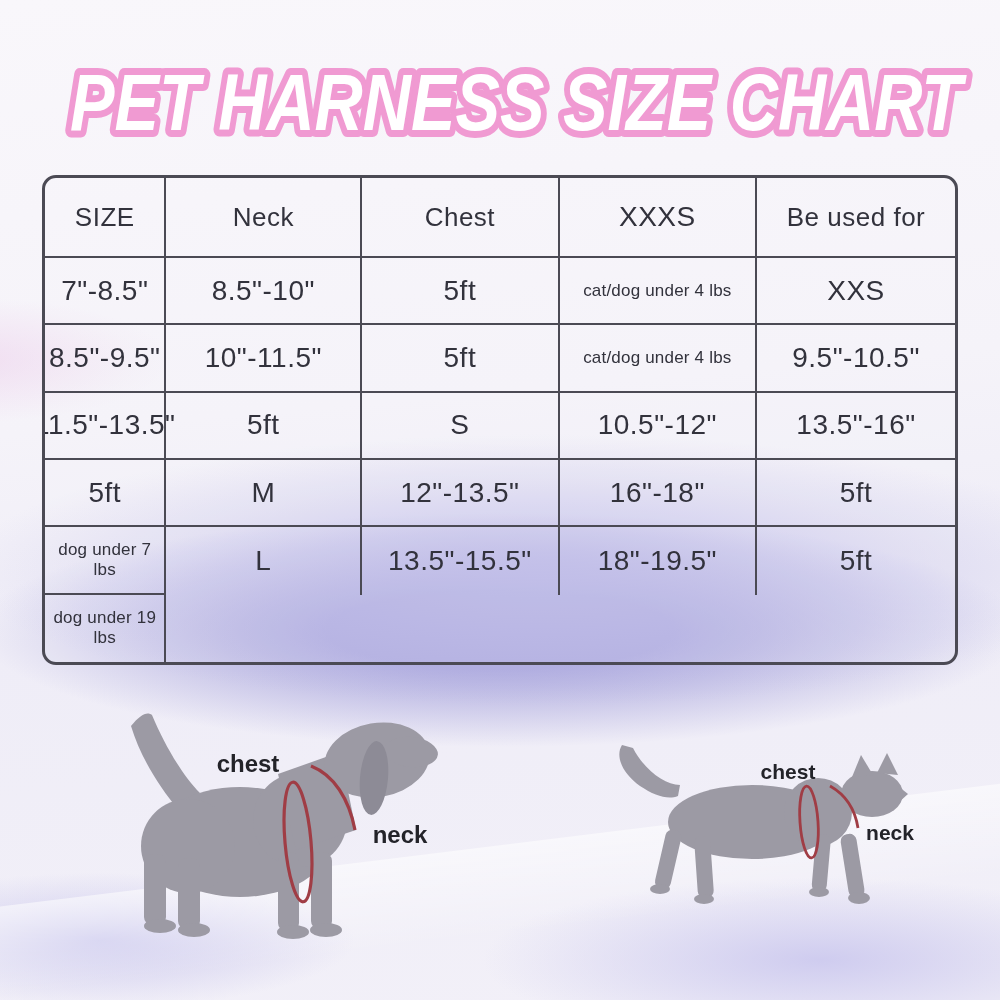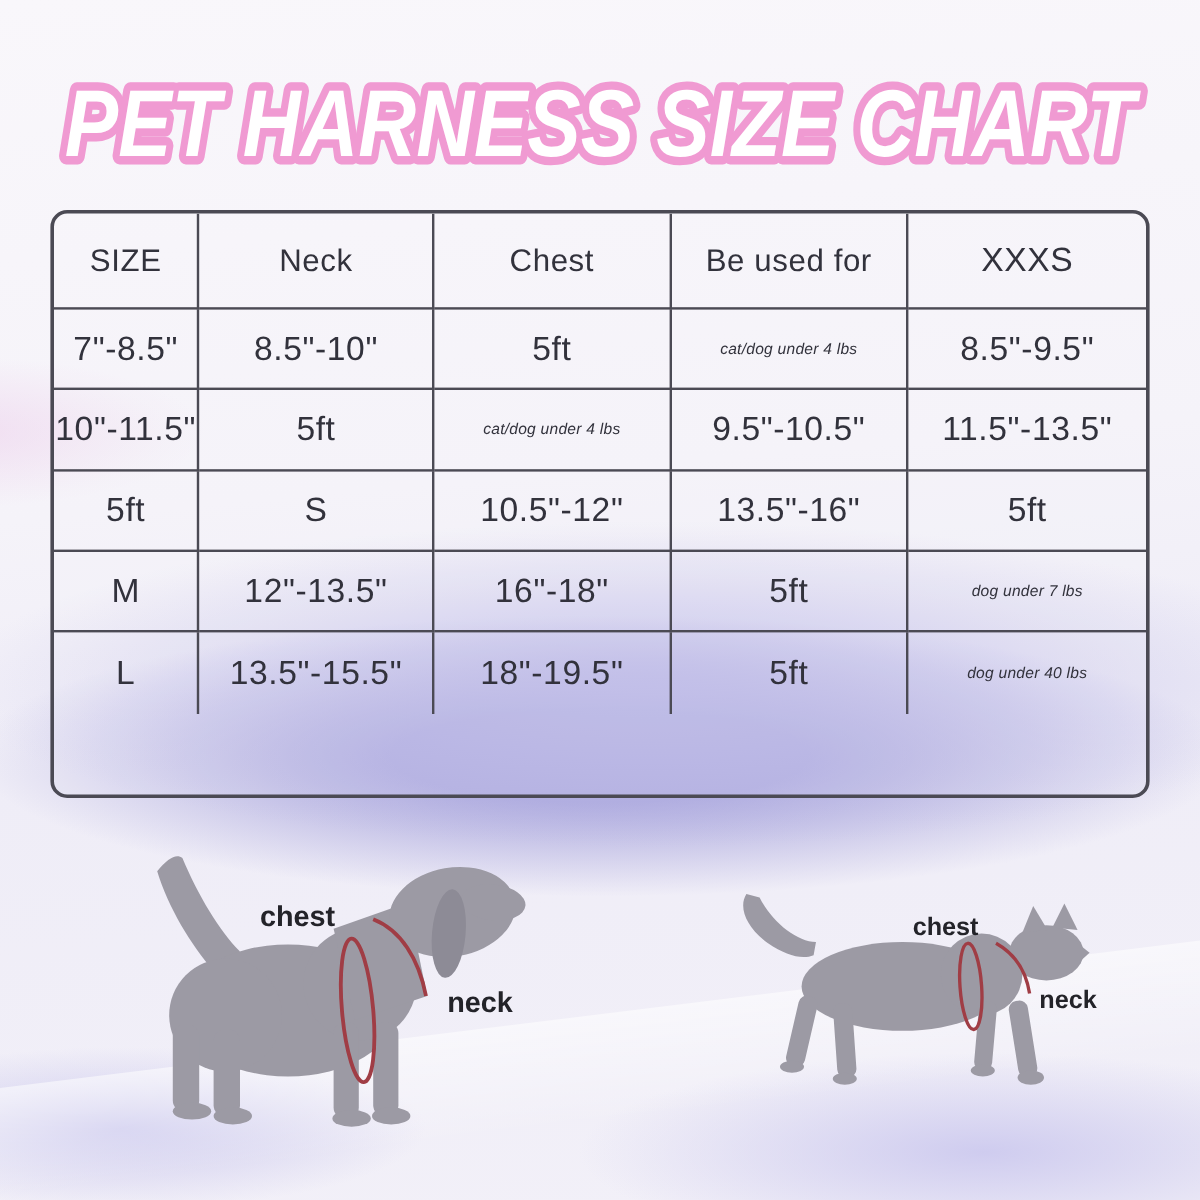--- a/index.html
+++ b/index.html
@@ -13,67 +13,68 @@
       radial-gradient(ellipse 72% 17% at 54% 57%, rgba(190,187,232,0.9), rgba(190,187,232,0) 80%),
       radial-gradient(ellipse 58% 13% at 50% 63%, #adaade 30%, rgba(173,170,222,0) 90%),
       linear-gradient(175deg, #f9f7fb 0%, #f5f3f9 40%, #efedf7 60%, #f2f0f8 100%);
   }
   
   .streak{
     position:absolute;left:-80px;top:840px;width:1250px;height:90px;
     background:linear-gradient(rgba(255,255,255,0.55), rgba(255,255,255,0));
     transform:rotate(-7deg);pointer-events:none;
   }
-  .title-wrap{position:absolute;left:30px;top:42px;width:940px;height:115px;}
+  .title-wrap{position:absolute;left:46px;top:42px;width:940px;height:115px;}
   .size-table{
     position:absolute;left:42px;top:175px;width:916px;height:490px;
     display:grid;
     grid-template-columns:13.35% 21.5% 21.7% 21.7% auto;
     grid-template-rows:80px repeat(6, 1fr);
     border:3px solid #4b4a54;border-radius:14px;
     box-sizing:border-box;overflow:hidden;
     background:rgba(255,255,255,0.07);
   }
   .cell{
     display:flex;align-items:center;justify-content:center;
     border-right:2.5px solid #4b4a54;border-bottom:2.5px solid #4b4a54;
     text-align:center;letter-spacing:0.5px;
   }
   .cell:nth-child(5n){border-right:none;}
   .cell.last-row{border-bottom:none;}
   .th{font-size:26px;}
   .td-size,.td-num,.td-rope{font-size:28px;}
-  .td-use{font-size:13px;letter-spacing:0.2px;font-style:italic;}
+  .td-use{font-size:17px;letter-spacing:0.2px;}
   .animal{position:absolute;}
   .animal text{font-family:"Liberation Sans", sans-serif;font-weight:bold;fill:#232329;}
 </style>
 </head>
 <body>
 
 <div class="stage">
   <div class="streak"></div>
 
   <div class="title-wrap">
     <svg width="940" height="115" viewBox="0 0 940 115">
       <text x="470" y="88" text-anchor="middle" font-family="Liberation Sans, sans-serif" font-size="79" font-weight="bold" font-style="italic" textLength="892" lengthAdjust="spacingAndGlyphs" stroke="#f09ad2" stroke-width="14" stroke-linejoin="round" stroke-linecap="round" paint-order="stroke" fill="#ffffff">PET HARNESS SIZE CHART</text>
     </svg>
   </div>
 
   <div class="size-table">
     <div class="cell th">SIZE</div>
     <div class="cell th">Neck</div>
     <div class="cell th">Chest</div>
+    <div class="cell td-size">XXXS</div>
+
     <div class="cell th">Be used for</div>
-
-    <div class="cell td-size">XXXS</div>
     <div class="cell td-num">7"-8.5"</div>
     <div class="cell td-num">8.5"-10"</div>
     <div class="cell td-rope">5ft</div>
     <div class="cell td-use">cat/dog under 4 lbs</div>
 
+    <div class="cell td-size">XXS</div>
     <div class="cell td-num">8.5"-9.5"</div>
     <div class="cell td-num">10"-11.5"</div>
     <div class="cell td-rope">5ft</div>
     <div class="cell td-use">cat/dog under 4 lbs</div>
 
     <div class="cell td-num">9.5"-10.5"</div>
     <div class="cell td-num">11.5"-13.5"</div>
     <div class="cell td-rope">5ft</div>
 
     <div class="cell td-size">S</div>
@@ -84,21 +85,21 @@
     <div class="cell td-size">M</div>
     <div class="cell td-num">12"-13.5"</div>
     <div class="cell td-num">16"-18"</div>
     <div class="cell td-rope">5ft</div>
     <div class="cell td-use">dog under 7 lbs</div>
 
     <div class="cell td-size last-row">L</div>
     <div class="cell td-num  last-row">13.5"-15.5"</div>
     <div class="cell td-num  last-row">18"-19.5"</div>
     <div class="cell td-rope last-row">5ft</div>
-    <div class="cell td-use  last-row">dog under 40 lbs</div>
+    <div class="cell td-use  last-row">dog under 19 lbs</div>
   </div>
 
   <svg class="animal" style="left:128px;top:702px;" width="395" height="252" viewBox="0 0 395 252">
     <g fill="#9c9aa4">
       <path d="M3,24 C12,13 19,9 24,13 C37,44 55,74 72,91 L50,107 C31,85 12,54 3,24 Z"></path>
       <ellipse cx="112" cy="140" rx="90" ry="55"></ellipse>
       <circle cx="60" cy="144" r="47"></circle>
       <circle cx="172" cy="118" r="47"></circle>
       <polygon points="150,72 212,50 228,128 168,148"></polygon>
       <ellipse cx="249" cy="58" rx="53" ry="37" transform="rotate(-10 249 58)"></ellipse>

